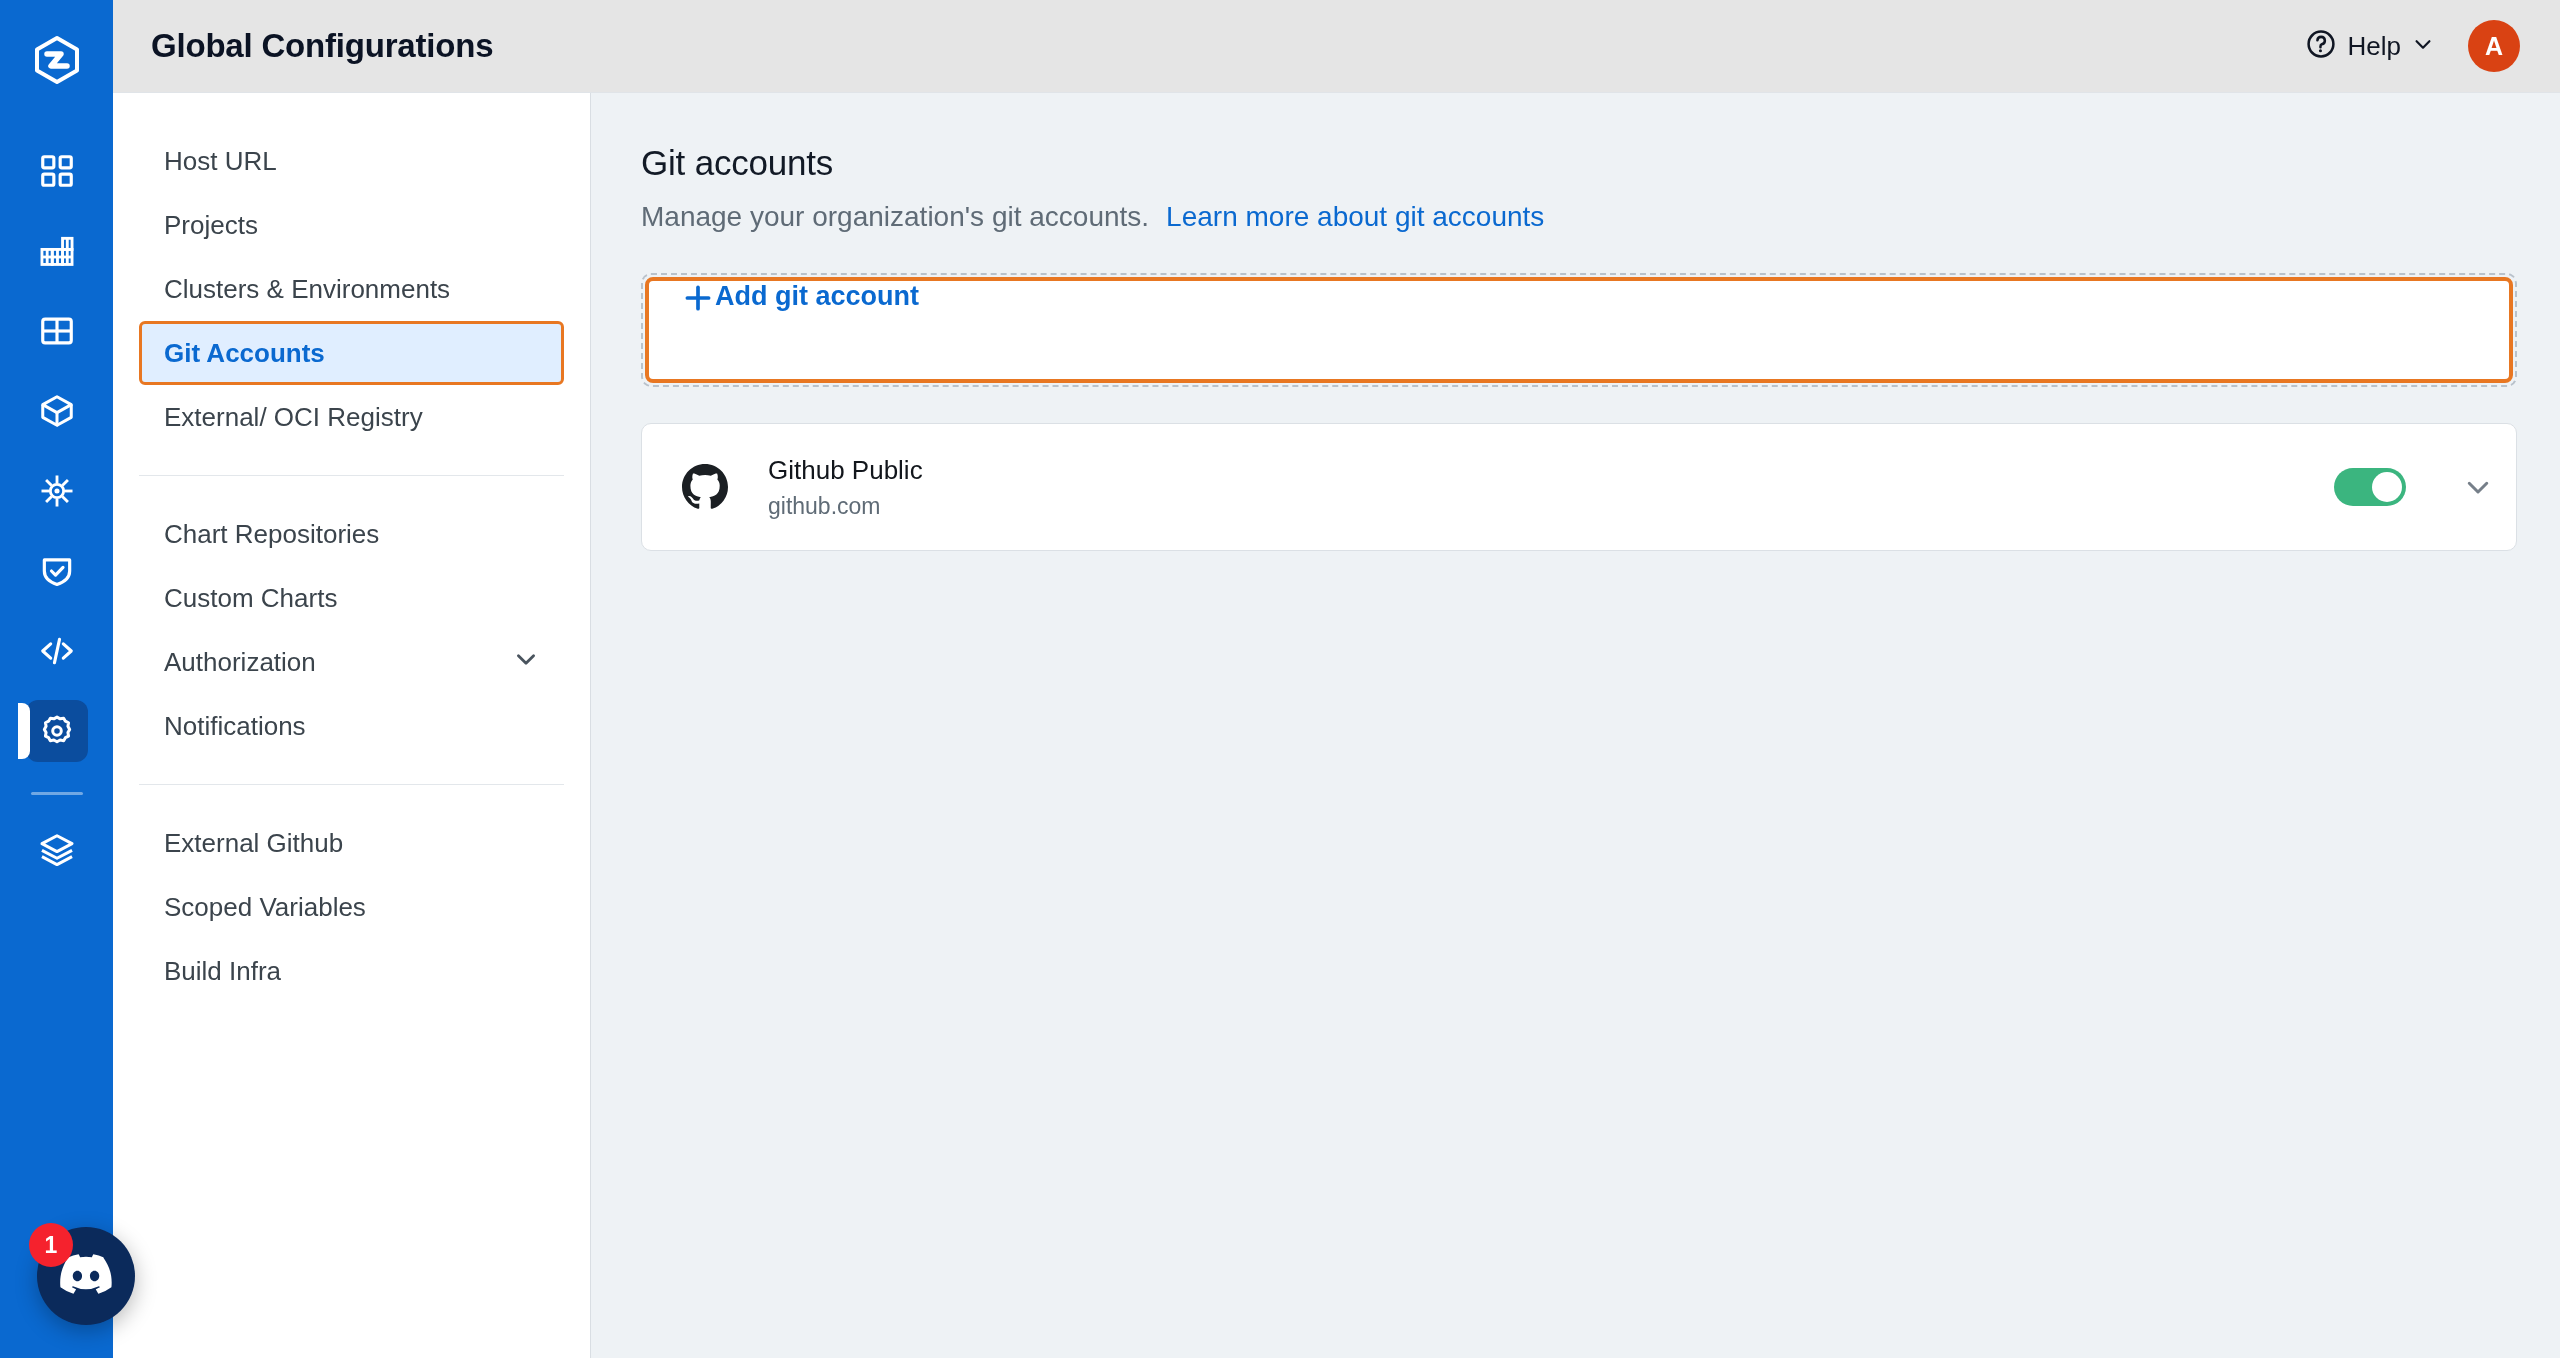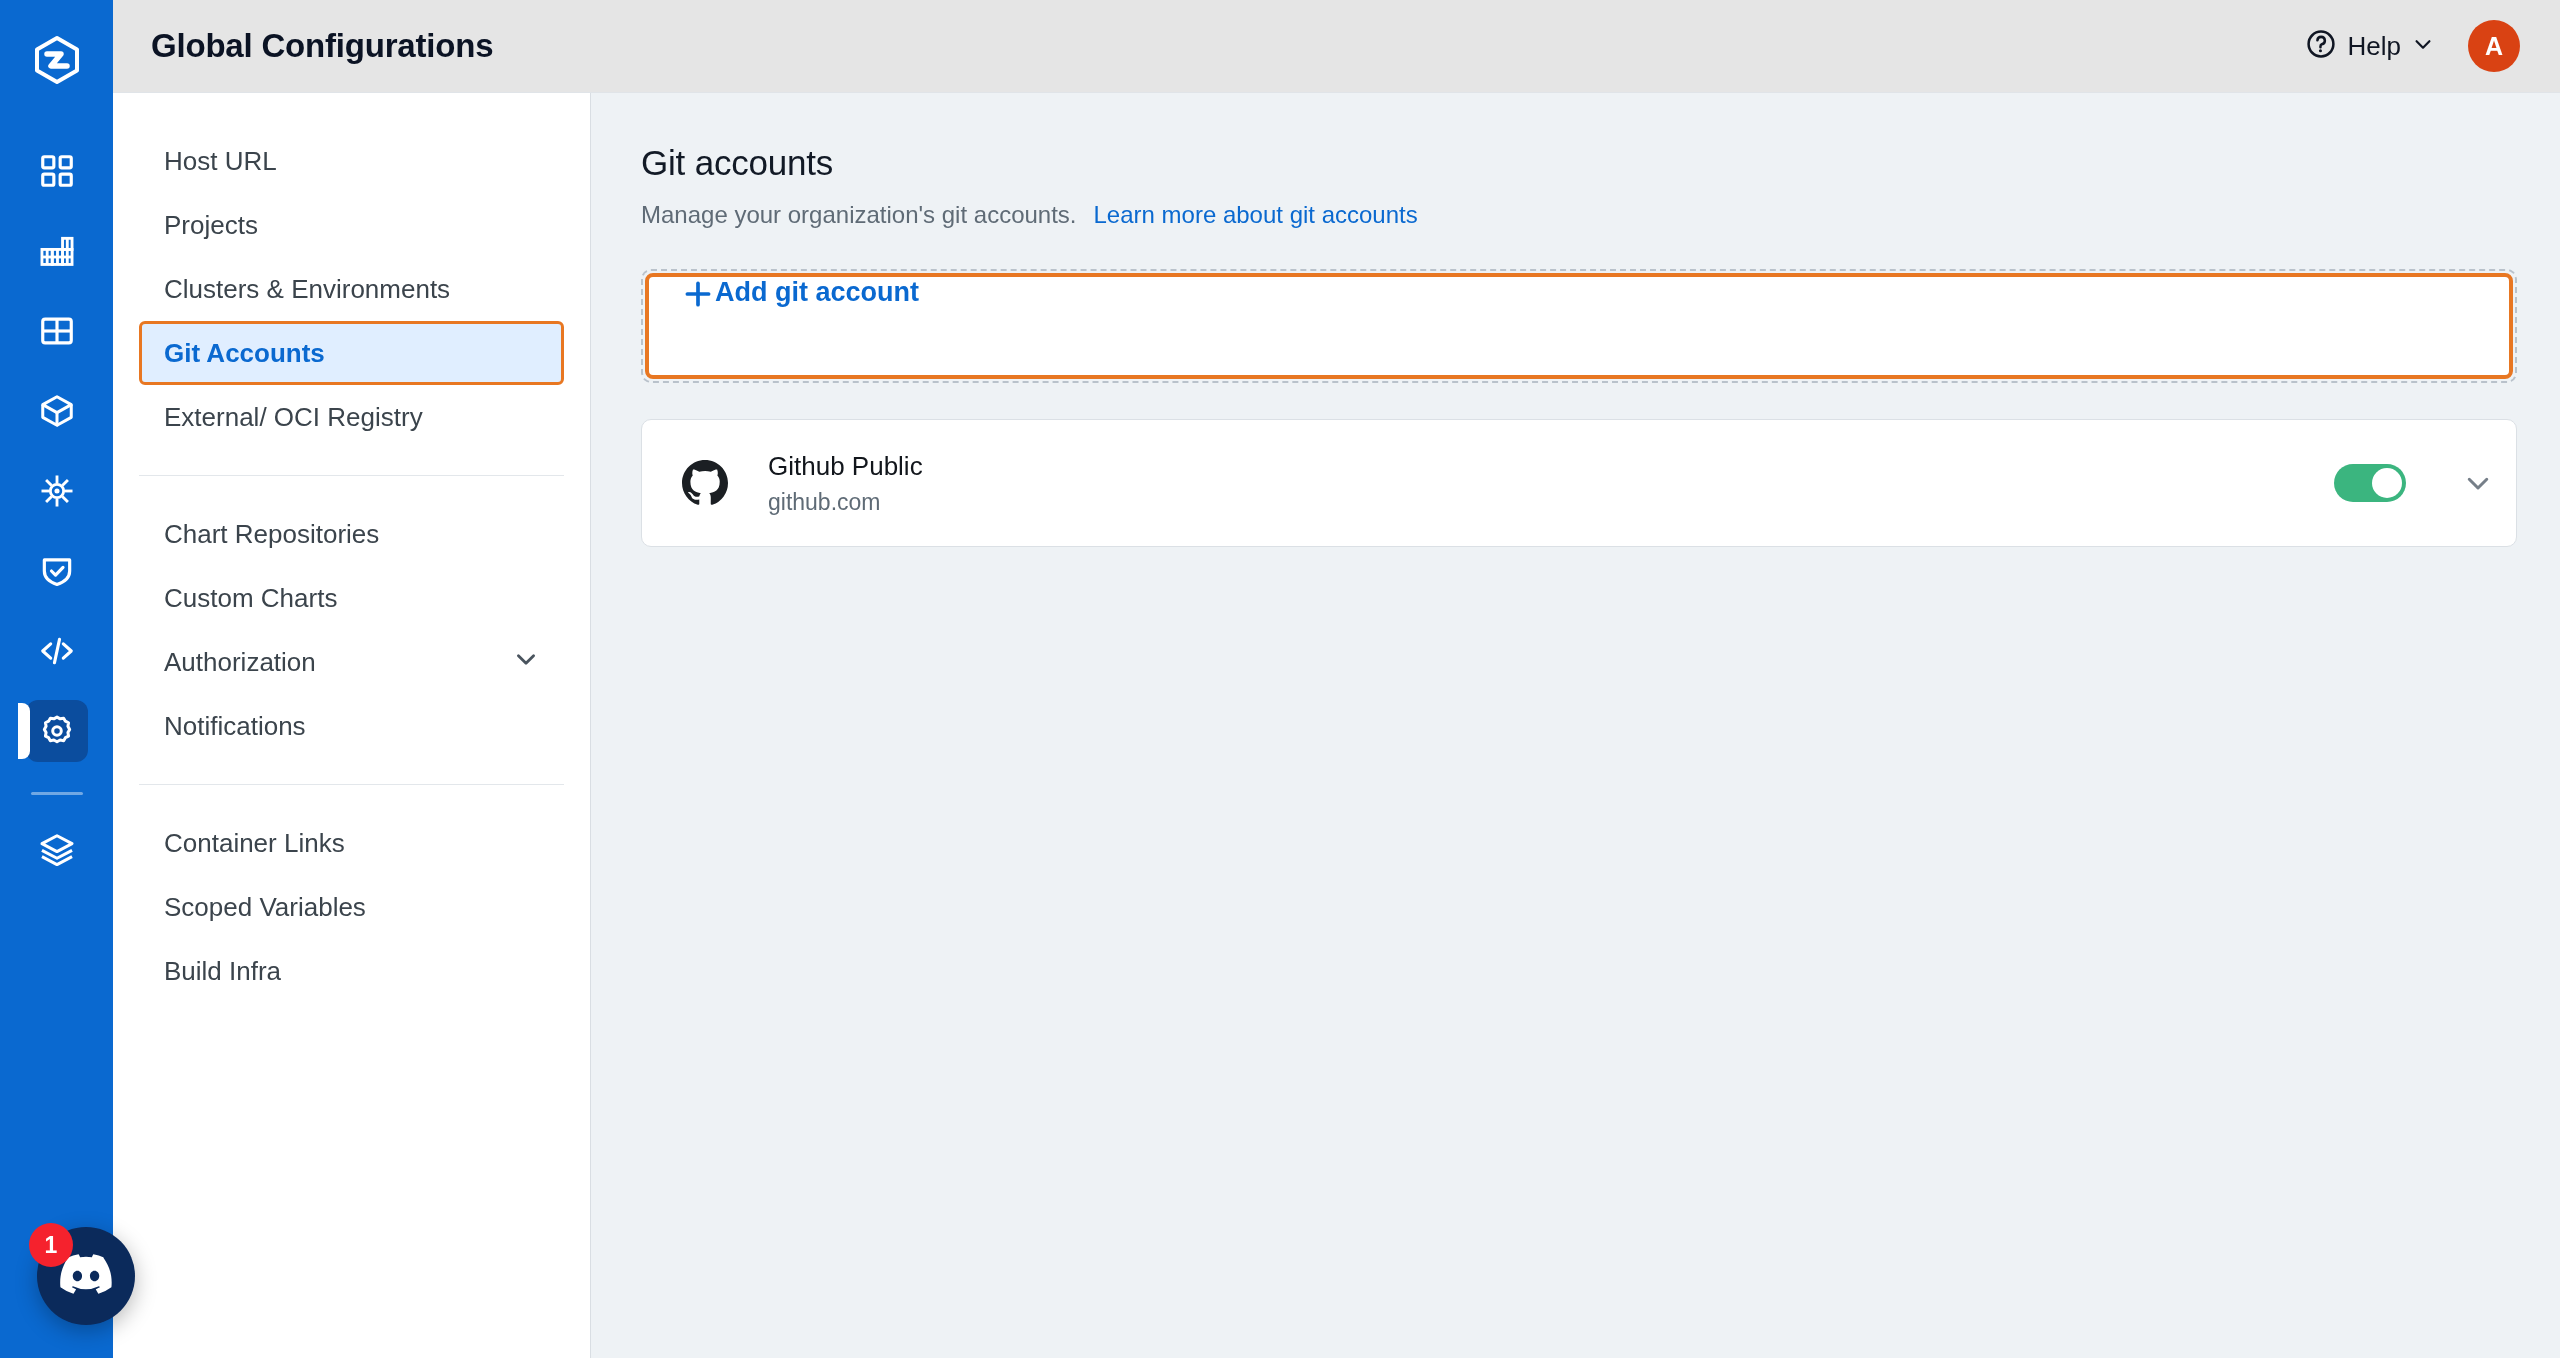--- a/index.html
+++ b/index.html
@@ -214,21 +214,21 @@
     font-size: 35px;
     color: #121a26;
     font-weight: 400;
     letter-spacing: -0.2px;
   }
   .main-subtitle-row {
     margin-top: 18px;
     display: flex;
     align-items: baseline;
     gap: 17px;
-    font-size: 24px;
+    font-size: 28px;
   }
   .main-subtitle { color: #5f6b76; }
   .main-link { color: #0a69d0; cursor: pointer; }
 
   
   .add-wrap {
     margin-top: 40px;
     width: 1876px;
     border: 2px dashed #b9c2cb;
     border-radius: 10px;
@@ -499,21 +499,21 @@
           </div>
           <div class="nav-item">
             <span class="nav-label">Notifications</span>
           </div>
         </div>
 
         <div class="nav-sep"></div>
 
         <div class="nav-group">
           <div class="nav-item">
-            <span class="nav-label">Container Links</span>
+            <span class="nav-label">External Github</span>
           </div>
           <div class="nav-item">
             <span class="nav-label">Scoped Variables</span>
           </div>
           <div class="nav-item">
             <span class="nav-label">Build Infra</span>
           </div>
         </div>
       </aside>
 

